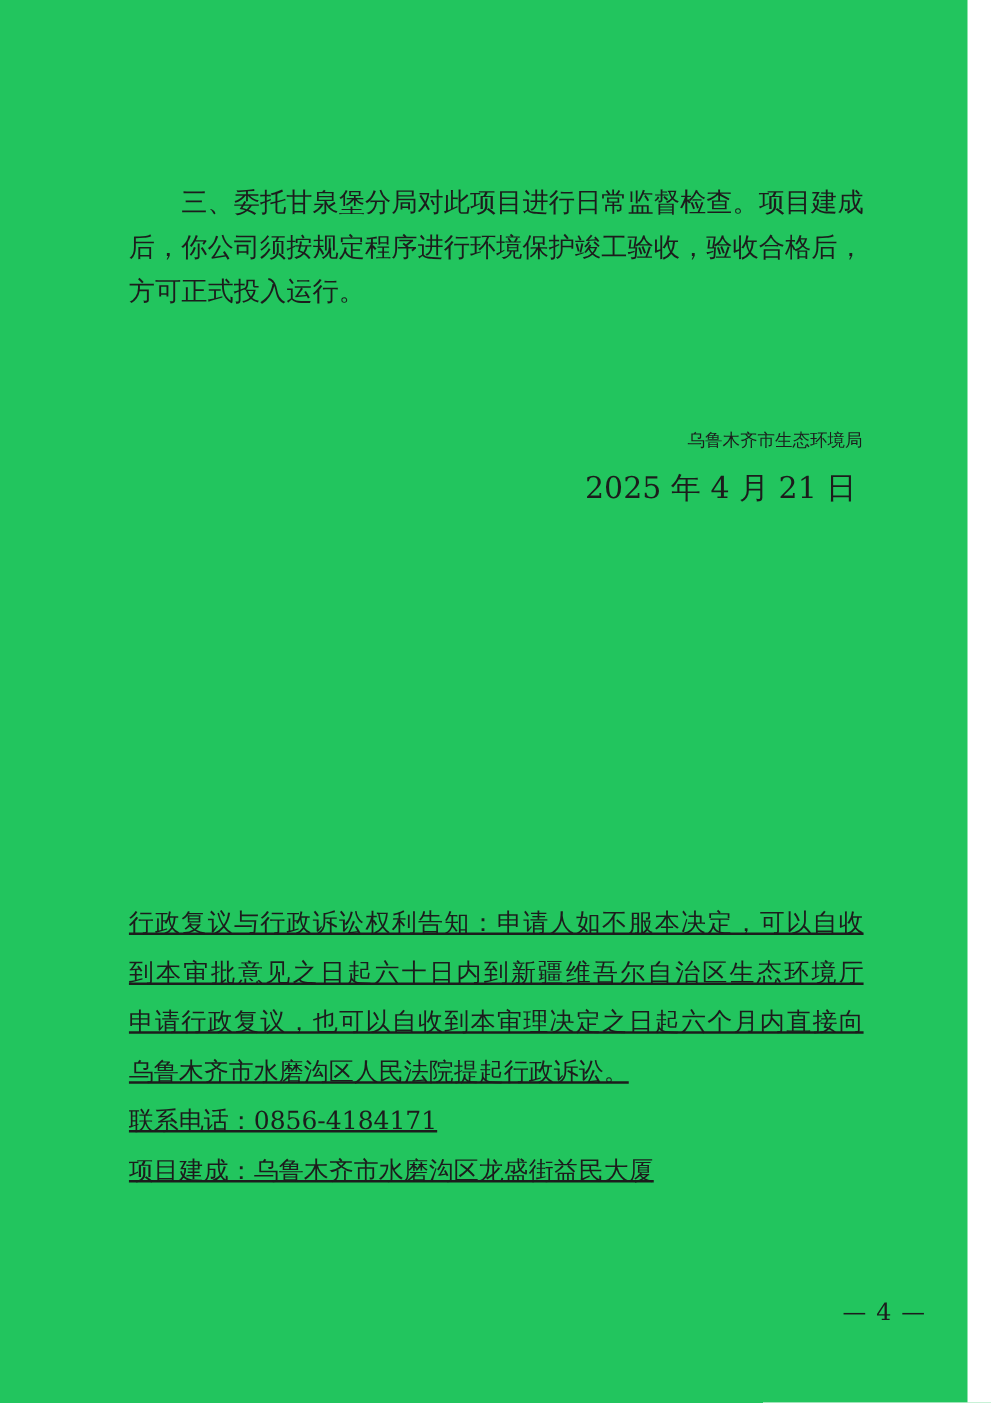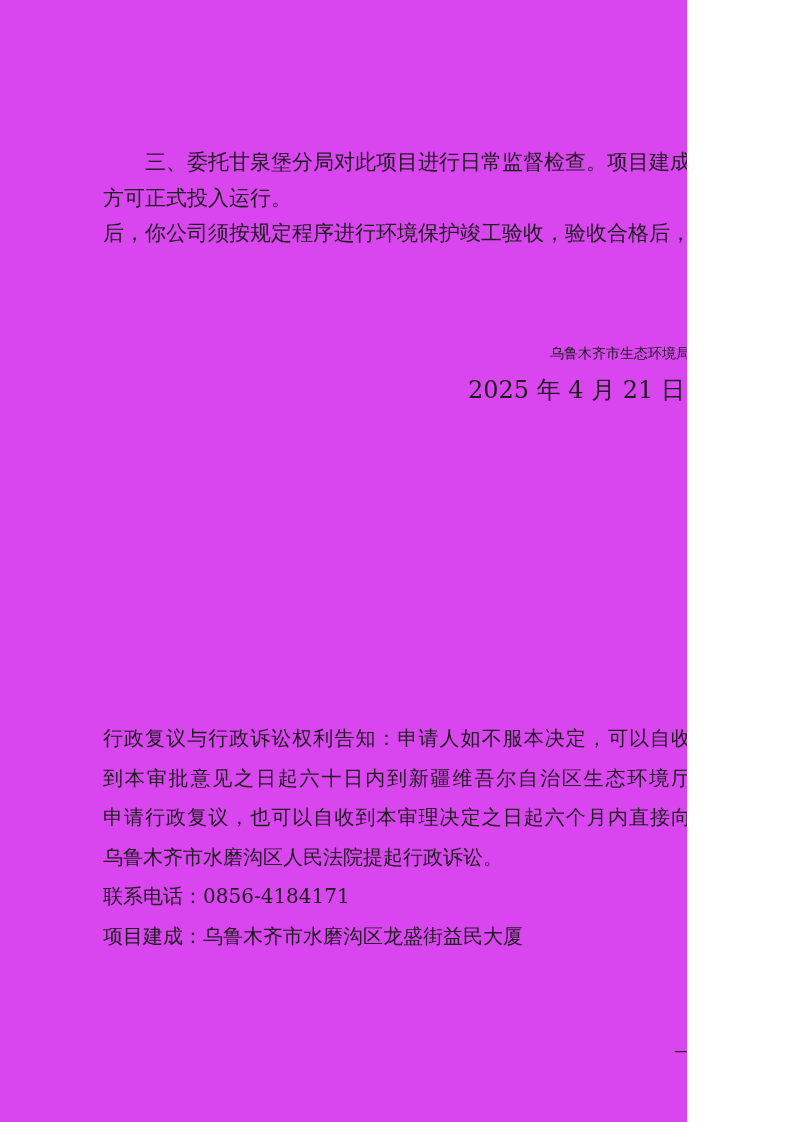--- a/index.html
+++ b/index.html
@@ -2,23 +2,23 @@
 <html><head>
 <meta charset="utf-8">
 <style>
   html, body {
     margin: 0;
     padding: 0;
     background: #ffffff;
   }
   .page {
     position: relative;
-    width: 687px;
+    width: 774px;
     height: 1122px;
-    background: #d946ef;
+    background: #22c55e;
     overflow: hidden;
     font-family: "DejaVu Serif", "Liberation Serif", serif;
     color: #1c1c1c;
   }
   
   .para-supervision {
     position: absolute;
     top: 145px;
     left: 103px;
     width: 588px;
@@ -68,20 +68,21 @@
     left: 103px;
     width: 588px;
     font-size: 20px;
   }
   .notice .line {
     height: 39.5px;
     line-height: 39.5px;
     overflow: hidden;
     text-align: justify;
     text-align-last: justify;
+    text-decoration: underline;
   }
   .notice .line.plain {
     text-align: center;
     text-align-last: left;
   }
   
   .page-number {
     position: absolute;
     top: 1038px;
     left: 655px;
@@ -94,22 +95,22 @@
     white-space: nowrap;
   }
 </style>
 </head>
 <body>
 
 <div class="page">
 
   <div class="para-supervision">
     <div class="line indent">三、委托甘泉堡分局对此项目进行日常监督检查。项目建成</div>
+    <div class="line">后，你公司须按规定程序进行环境保护竣工验收，验收合格后，</div>
     <div class="line last">方可正式投入运行。</div>
-    <div class="line">后，你公司须按规定程序进行环境保护竣工验收，验收合格后，</div>
   </div>
 
   <div class="sig-agency">乌鲁木齐市生态环境局</div>
   <div class="sig-date">2025 年 4 月 21 日</div>
 
   <div class="notice">
     <div class="line">行政复议与行政诉讼权利告知：申请人如不服本决定，可以自收</div>
     <div class="line">到本审批意见之日起六十日内到新疆维吾尔自治区生态环境厅</div>
     <div class="line">申请行政复议，也可以自收到本审理决定之日起六个月内直接向</div>
     <div class="line plain">乌鲁木齐市水磨沟区人民法院提起行政诉讼。</div>

